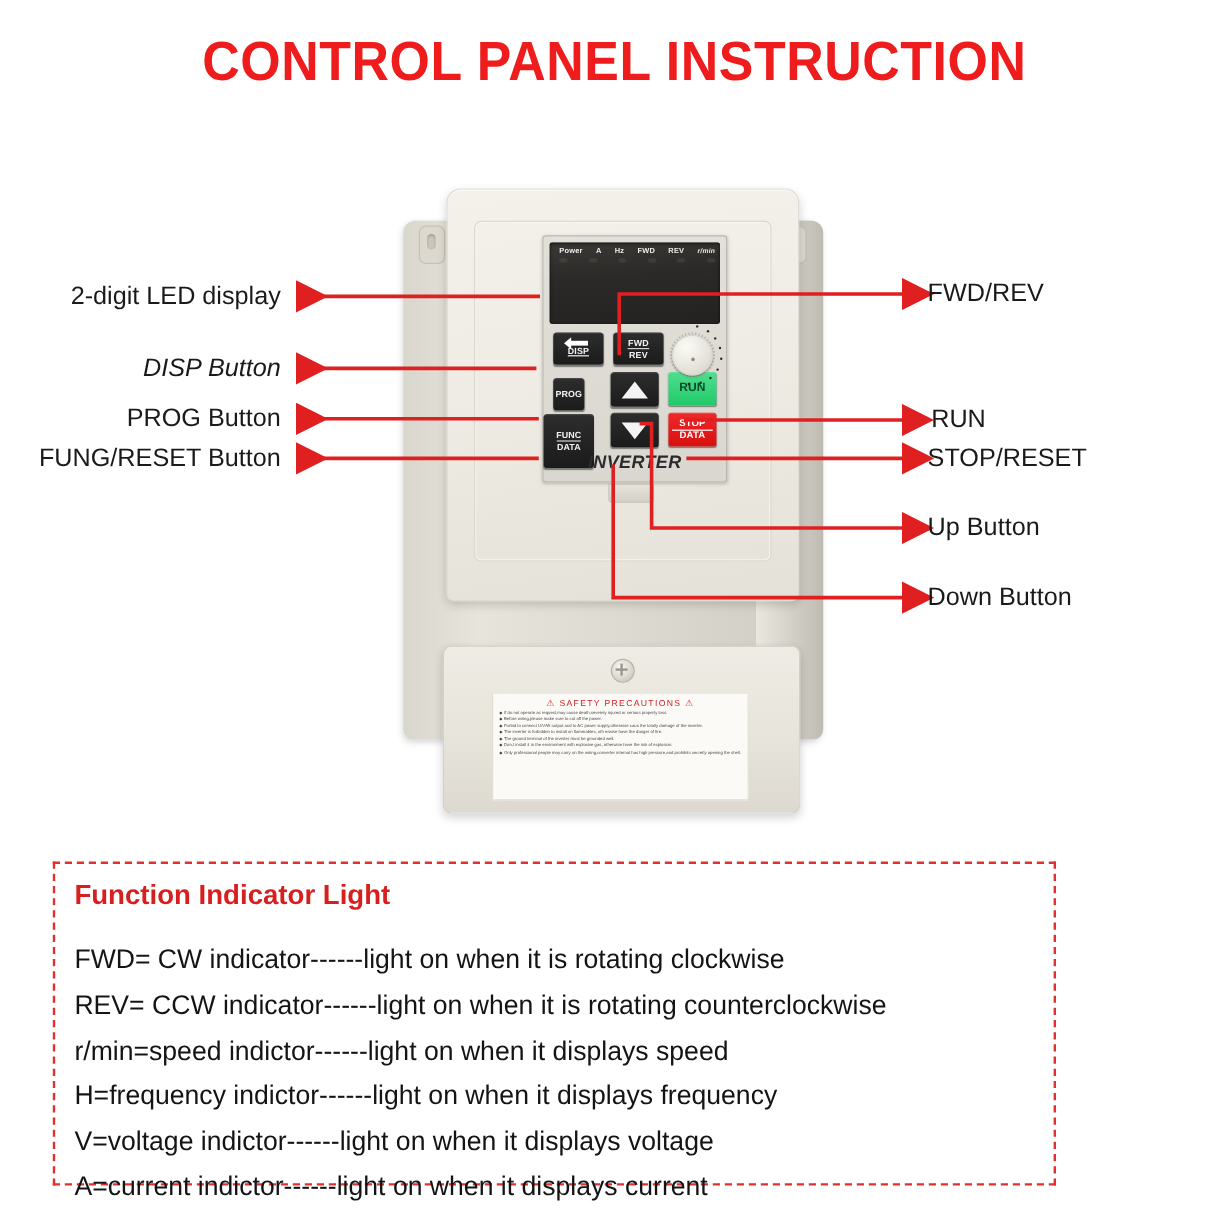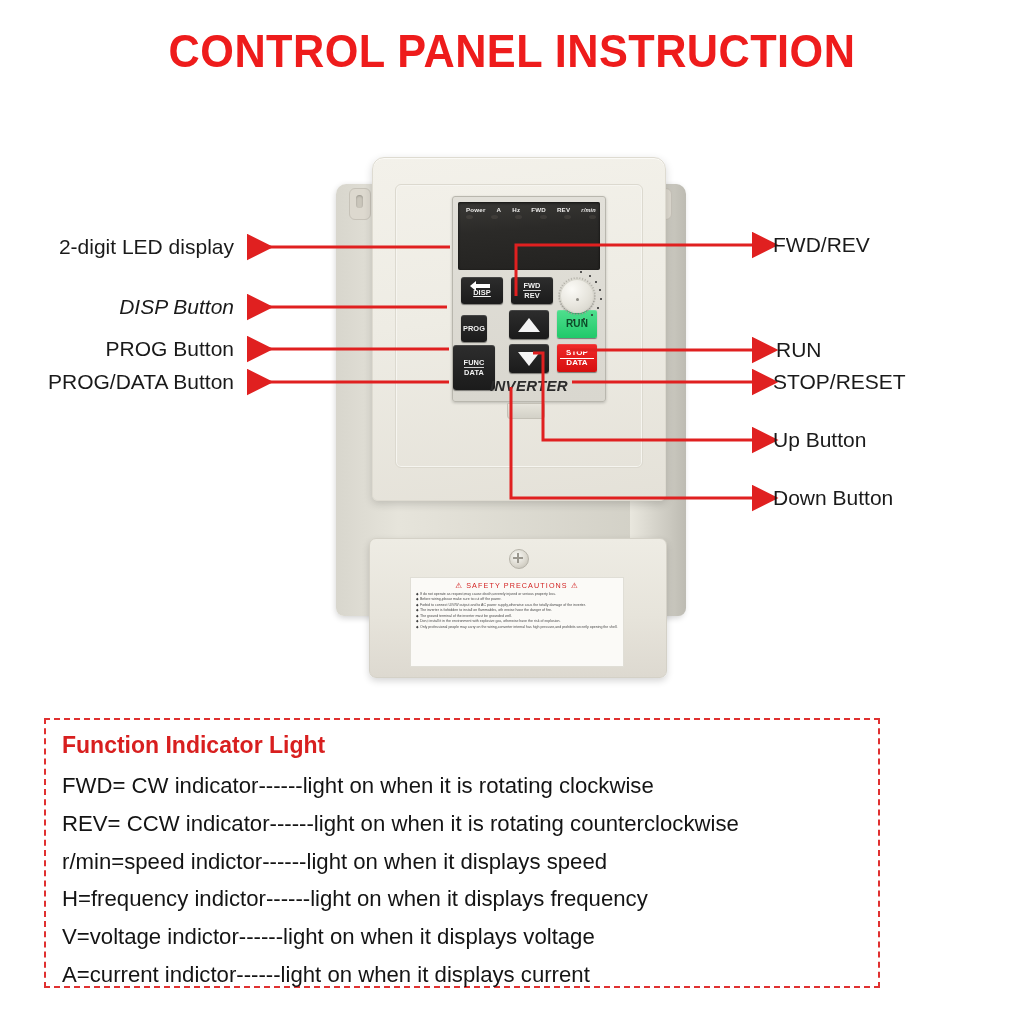--- a/index.html
+++ b/index.html
@@ -377,21 +377,21 @@
     height: 270px;
     border: 2px dashed #e03131;
     box-sizing: border-box;
     padding: 12px 16px 8px 16px;
     background: #fff;
   }
   #legend .legend-title {
     color: #d81f1f;
     font-size: 23px;
     font-weight: bold;
-    margin-bottom: 8px;
+    margin-bottom: 22px;
     font-family: "Liberation Sans", sans-serif;
   }
   #legend .legend-line {
     font-size: 22.5px;
     color: #141414;
     line-height: 1.68;
     white-space: nowrap;
     font-family: "Liberation Sans", sans-serif;
     transform: scaleX(0.985);
     transform-origin: left center;
@@ -577,21 +577,21 @@
 
     <polyline points="533,353 543,353 543,440 753,440" marker-end="url(#ah-r)"></polyline>
 
     <polyline points="511,387 511,498 753,498" marker-end="url(#ah-r)"></polyline>
   </g>
 </svg>
 
 <div class="callout left" style="right:790px; top:235px;">2-digit LED display</div>
 <div class="callout left" style="right:790px; top:295px;font-style:italic;">DISP Button</div>
 <div class="callout left" style="right:790px; top:337px;text-align:right;">PROG Button</div>
-<div class="callout left" style="right:790px; top:370px;">PROG/DATA Button</div>
+<div class="callout left" style="right:790px; top:370px;">FUNG/RESET Button</div>
 
 <div class="callout" style="left:773px; top:233px;">FWD/REV</div>
 <div class="callout" style="left:776px; top:338px;">RUN</div>
 <div class="callout" style="left:773px; top:370px;">STOP/RESET</div>
 <div class="callout" style="left:773px; top:428px;">Up Button</div>
 <div class="callout" style="left:773px; top:486px;">Down Button</div>
 
 <div id="legend">
   <div class="legend-title">Function Indicator Light</div>
   <div class="legend-line">FWD= CW indicator------light on when it is rotating clockwise</div>

